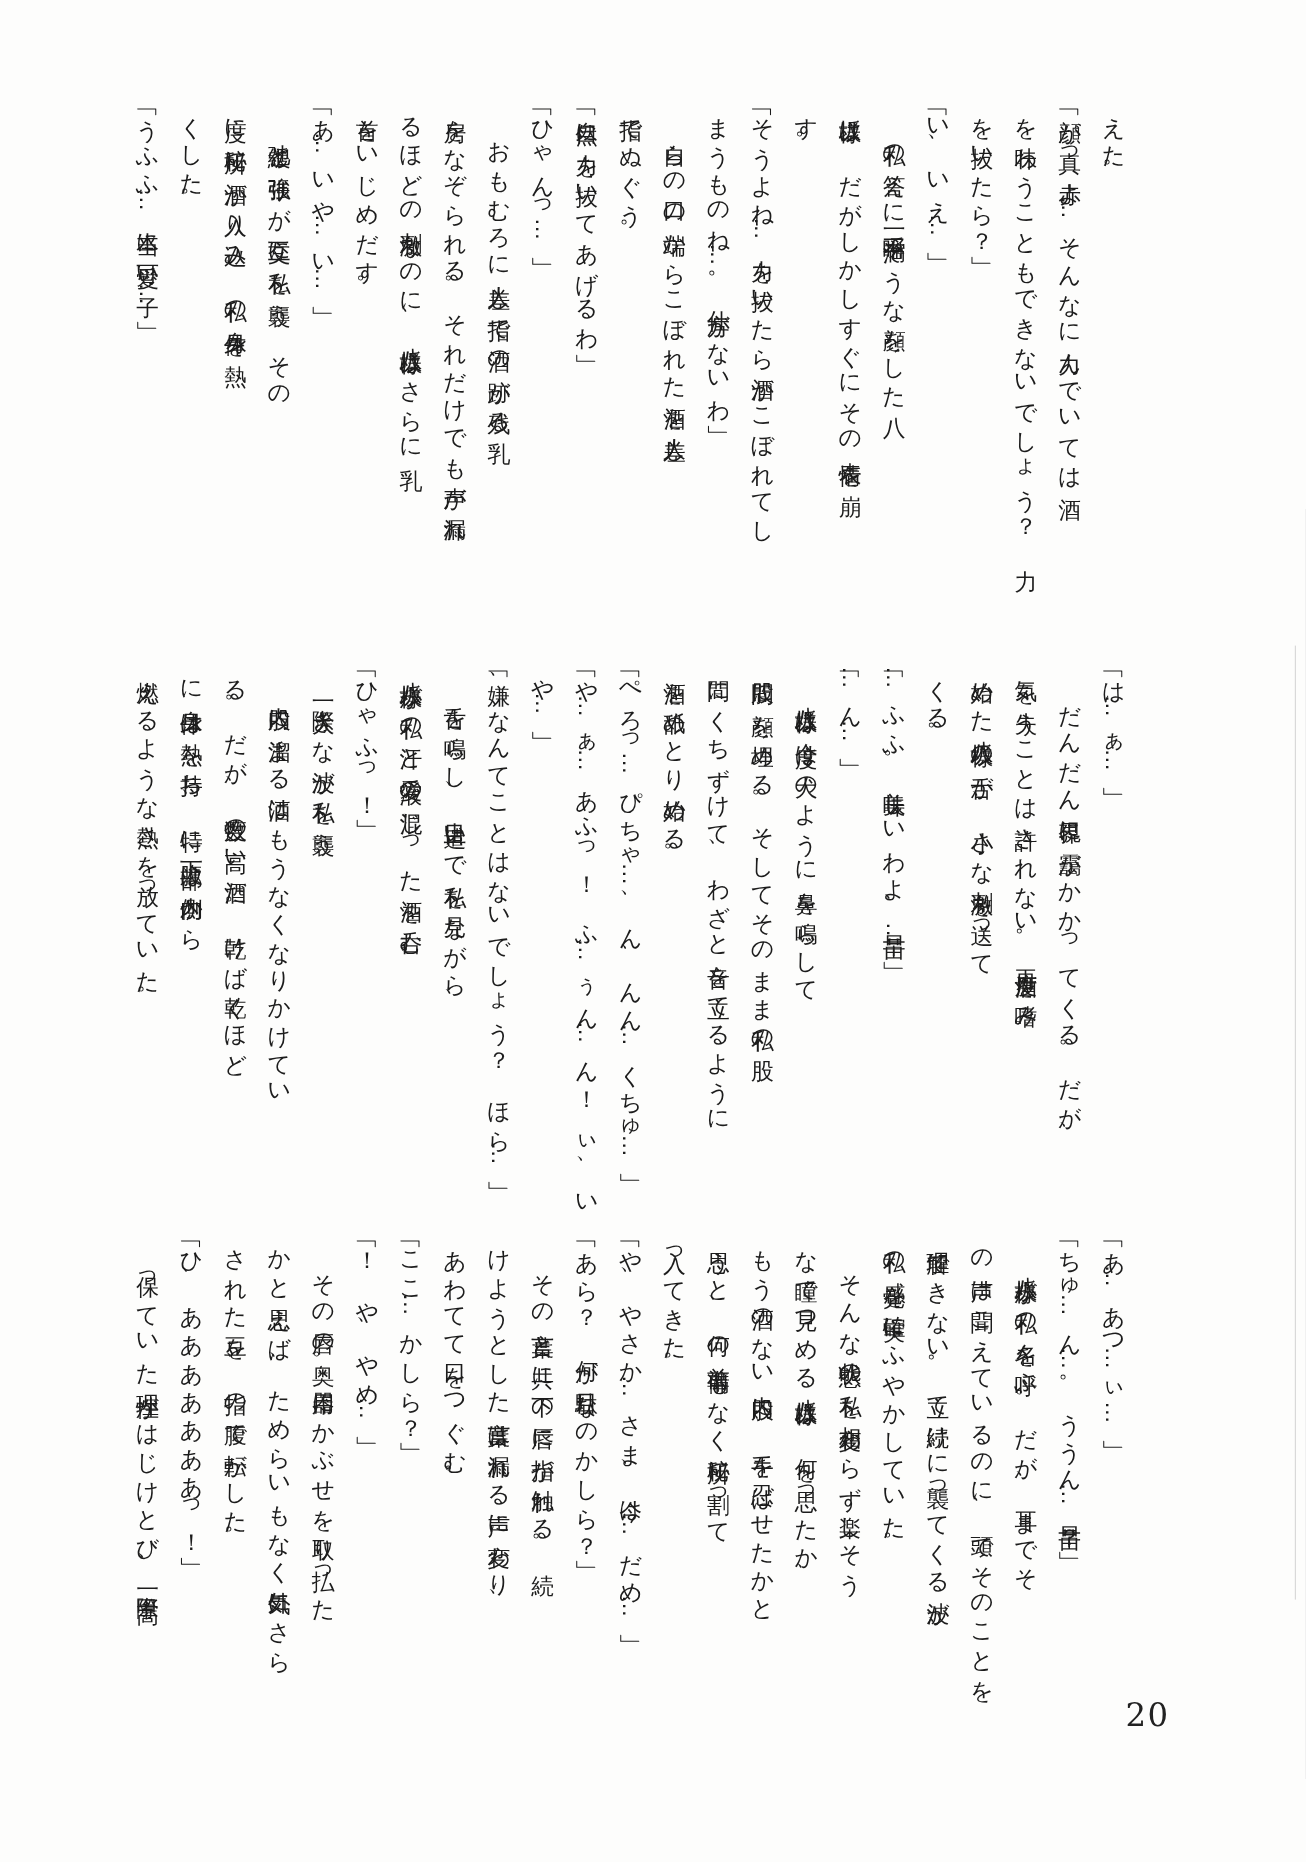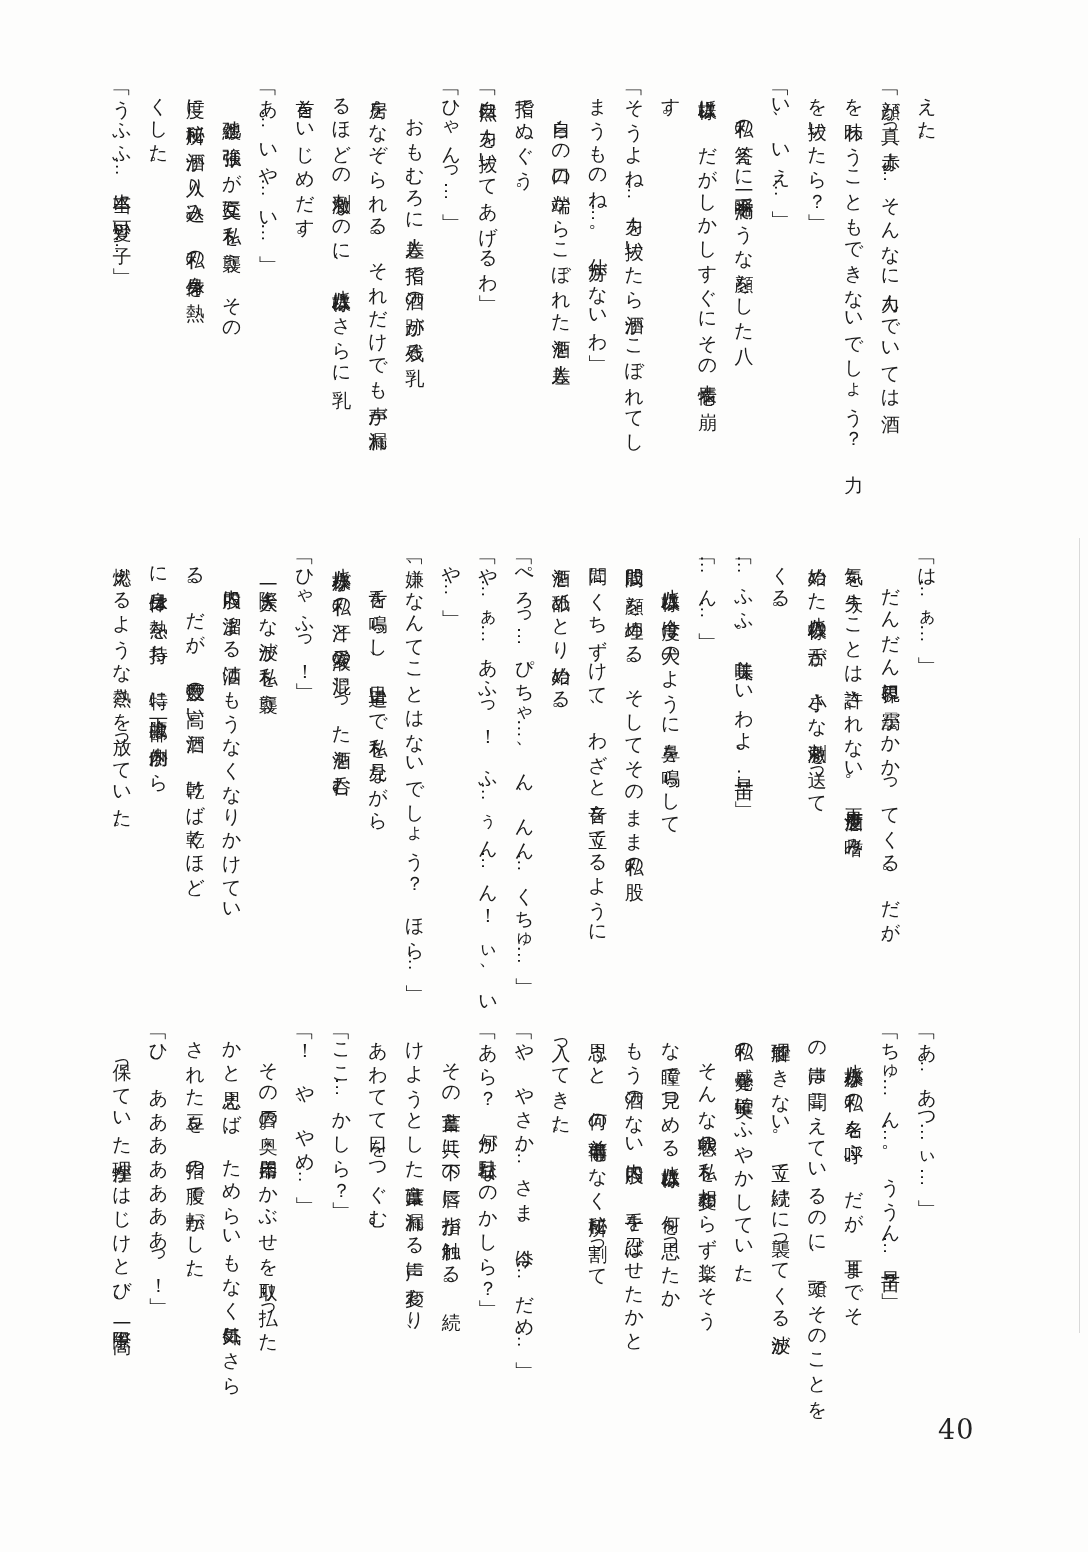--- a/index.html
+++ b/index.html
@@ -117,15 +117,15 @@
       <p>けようとした言葉は漏れる声に変わり、</p>
       <p>あわてて口をつぐむ。</p>
       <p>「ここ…かしら？」</p>
       <p>「！　や、やめ…」</p>
       <p class="indent">その唇の奥。器用にかぶせを取り払った</p>
       <p>かと思えば、ためらいもなく外気にさら</p>
       <p>された豆を、指の腹で転がした。</p>
       <p>「ひ、あああああああっ！」</p>
       <p class="indent">保っていた理性がはじけとび、一際甲高</p>
     </section>
-  <div class="page-number">40</div>
+  <div class="page-number">20</div>
   <div class="edge-line"></div>
 </div>
 
 </body></html>

